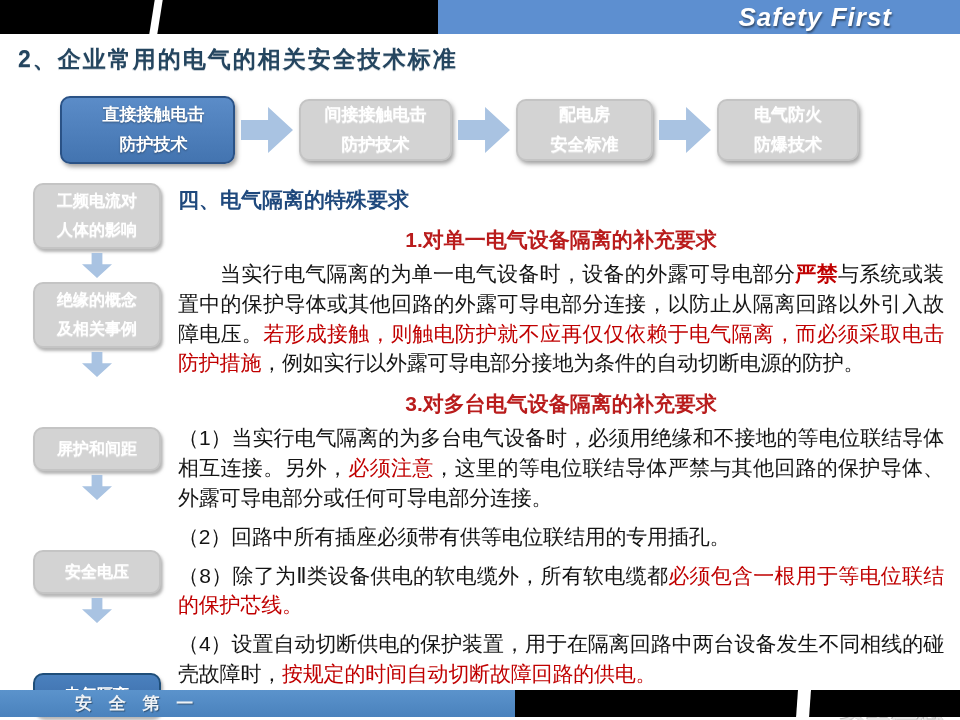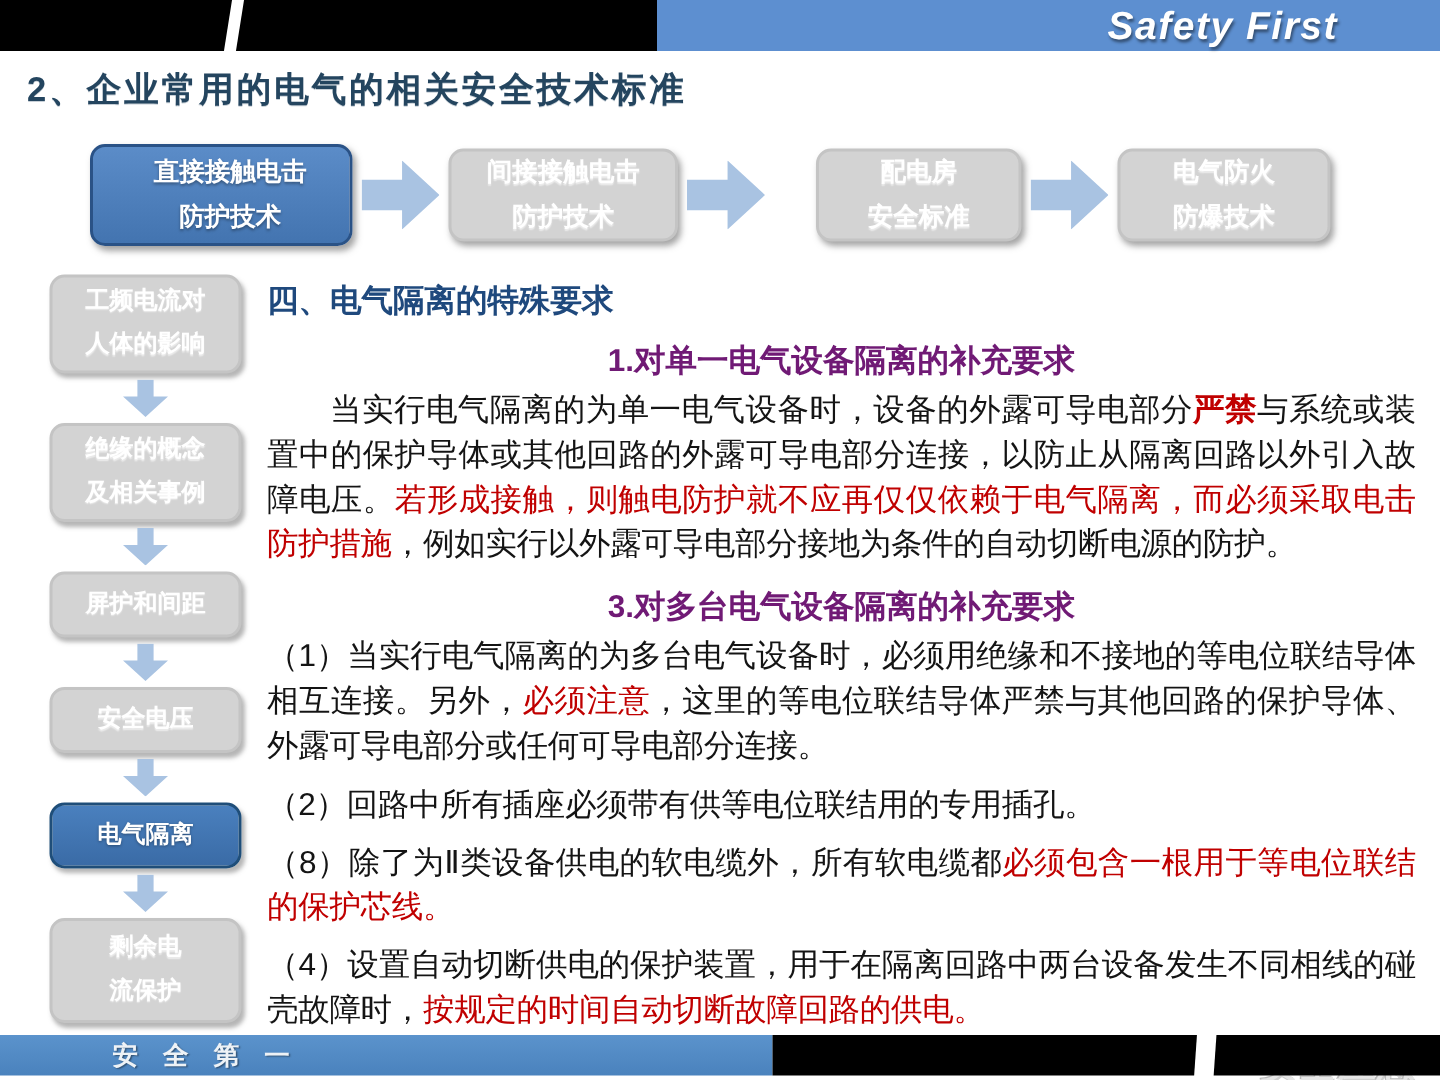--- a/index.html
+++ b/index.html
@@ -21,40 +21,40 @@
                  color:#24455f; letter-spacing:2px; text-shadow:0 1px 0 rgba(36,69,95,.25); }
 
   
   .flow { position:absolute; left:60px; top:93px; width:830px; height:74px; display:flex; align-items:center; }
   .fbox { border-radius:10px; display:flex; flex-direction:column; align-items:center; justify-content:center;
           color:#fff; font-weight:bold; font-size:17px; line-height:1.75; text-align:center;
           box-shadow:2px 3px 4px rgba(90,90,90,.55); }
   .fbox.gray { background:#d3d3d3; border:2px solid #c4c4c4; height:62px; text-shadow:0 1px 1px rgba(255,255,255,.6); }
   .fbox.active { background:linear-gradient(#5b8cc8,#4374b0); border:2px solid #2a5286; height:68px;
                  text-shadow:0 1px 2px rgba(0,0,0,.35); }
-  .fb1 { width:175px;padding-left:12px; } .fb2 { width:153px; } .fb3 { width:137px;margin-left:28px; } .fb4 { width:142px; }
+  .fb1 { width:175px;padding-left:12px; } .fb2 { width:153px; } .fb3 { width:137px; } .fb4 { width:142px; }
   .harrow { width:52px; height:46px; background:#a9c3e2; margin:0 6px;
             clip-path:polygon(0 28%, 52% 28%, 52% 0, 100% 50%, 52% 100%, 52% 72%, 0 72%);
             flex:none; }
 
   
   .sidebar { position:absolute; left:33px; top:183px; width:128px; display:flex; flex-direction:column; align-items:center; }
   .sbox { width:128px; border-radius:10px; display:flex; flex-direction:column; align-items:center; justify-content:center;
           color:#fff; font-weight:bold; font-size:16px; line-height:1.8; text-align:center;
           box-shadow:2px 3px 3px rgba(110,110,110,.5); flex:none; }
   .sbox.gray { background:#d3d3d3; border:2px solid #c4c4c4; text-shadow:0 1px 1px rgba(255,255,255,.6); }
   .sbox.active { background:linear-gradient(#4a80be,#3a6ba6); border:2px solid #1f4e79; text-shadow:0 1px 2px rgba(0,0,0,.35); }
-  .sb-2line { height:66px; } .sb-1line { height:44px; } .sb-last { height:70px; }
+  .sb-2line { height:66px; } .sb-1line { height:44px;margin-top:46px; } .sb-last { height:70px; }
   .varrow { width:30px; height:25px; background:#a9c3e2; margin:4px 0;
             clip-path:polygon(32% 0, 68% 0, 68% 45%, 100% 45%, 50% 100%, 0 45%, 32% 45%); flex:none; }
 
   
   .content { position:absolute; left:178px; top:186px; width:766px; color:#141414; }
   .h1 { font-size:21px; font-weight:bold; color:#1f497d; margin-bottom:2px; }
-  .h2 { font-size:21px; font-weight:bold; color:#701a75; text-align:center; margin:12px 0 5px 0; }
+  .h2 { font-size:21px; font-weight:bold; color:#b91c1c; text-align:center; margin:12px 0 5px 0; }
   .para { font-size:21px; line-height:1.42; letter-spacing:-0.2px; text-align:justify; }
   .para.indent { text-indent:2em; }
   .para.item { margin-bottom:9px; }
   .red { color:#c00000; }
   .red-bold { color:#c00000; font-weight:bold; }
 
   
   .footer-bar { position:absolute; left:0; top:690px; width:853px; height:27px; }
   .fb-blue { position:absolute; left:0; top:0; width:515px; height:27px;
              background:linear-gradient(#5b93cc,#4a82bd); display:flex; align-items:center; }

